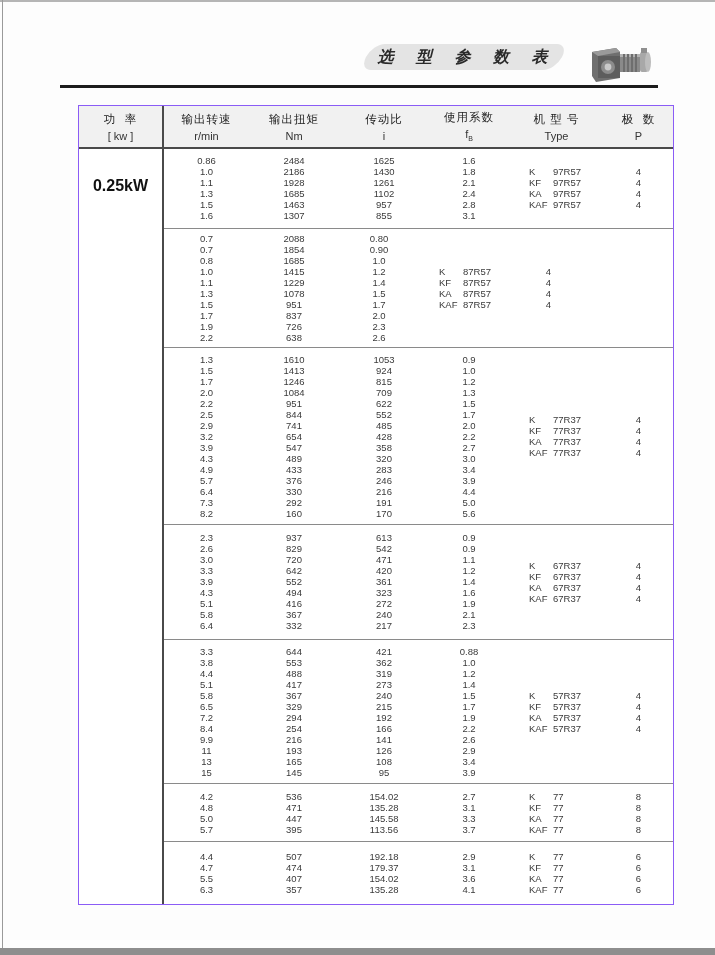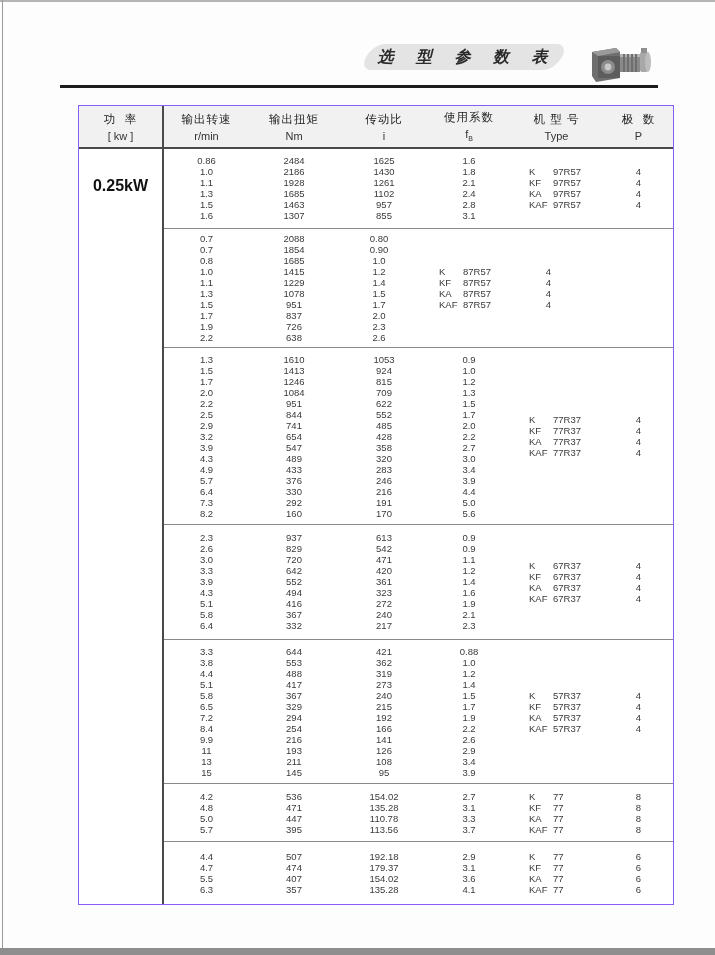--- a/index.html
+++ b/index.html
@@ -369,21 +369,21 @@
               <div class="cell">644</div>
               <div class="cell">553</div>
               <div class="cell">488</div>
               <div class="cell">417</div>
               <div class="cell">367</div>
               <div class="cell">329</div>
               <div class="cell">294</div>
               <div class="cell">254</div>
               <div class="cell">216</div>
               <div class="cell">193</div>
-              <div class="cell">211</div>
+              <div class="cell">165</div>
               <div class="cell">145</div>
             </div>
             <div class="bcol w-ratio">
               <div class="cell">421</div>
               <div class="cell">362</div>
               <div class="cell">319</div>
               <div class="cell">273</div>
               <div class="cell">240</div>
               <div class="cell">215</div>
               <div class="cell">192</div>
@@ -429,21 +429,21 @@
             </div>
             <div class="bcol w-torque">
               <div class="cell">536</div>
               <div class="cell">471</div>
               <div class="cell">447</div>
               <div class="cell">395</div>
             </div>
             <div class="bcol w-ratio">
               <div class="cell">154.02</div>
               <div class="cell">135.28</div>
-              <div class="cell">110.78</div>
+              <div class="cell">145.58</div>
               <div class="cell">113.56</div>
             </div>
             <div class="bcol w-factor">
               <div class="cell">2.7</div>
               <div class="cell">3.1</div>
               <div class="cell">3.3</div>
               <div class="cell">3.7</div>
             </div>
             <div class="bcol col-type w-type">
               <div class="cell"><span class="type-prefix">K</span><span>77</span></div>

